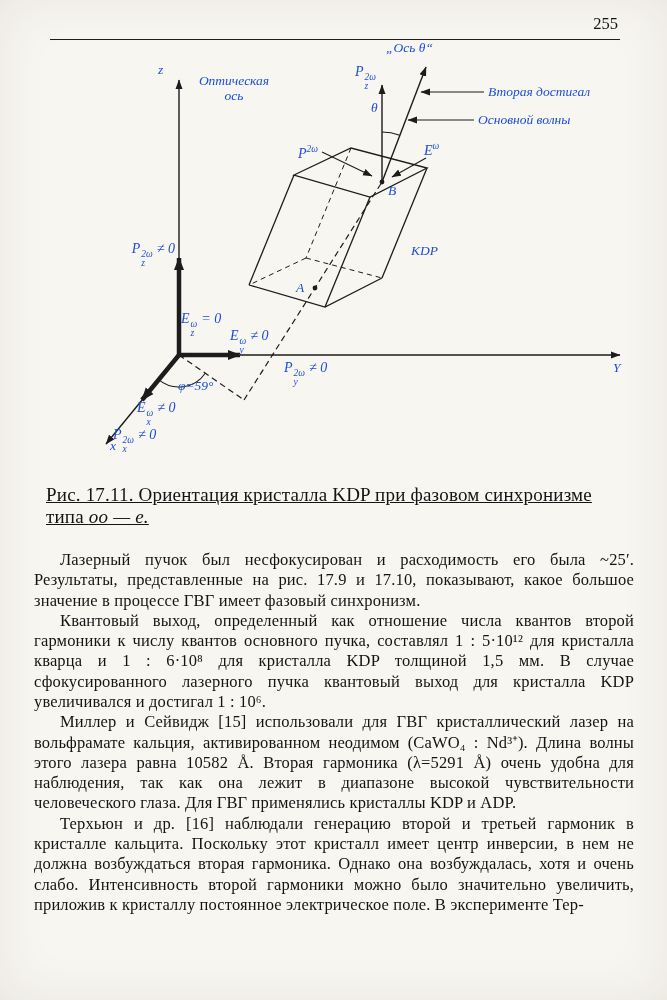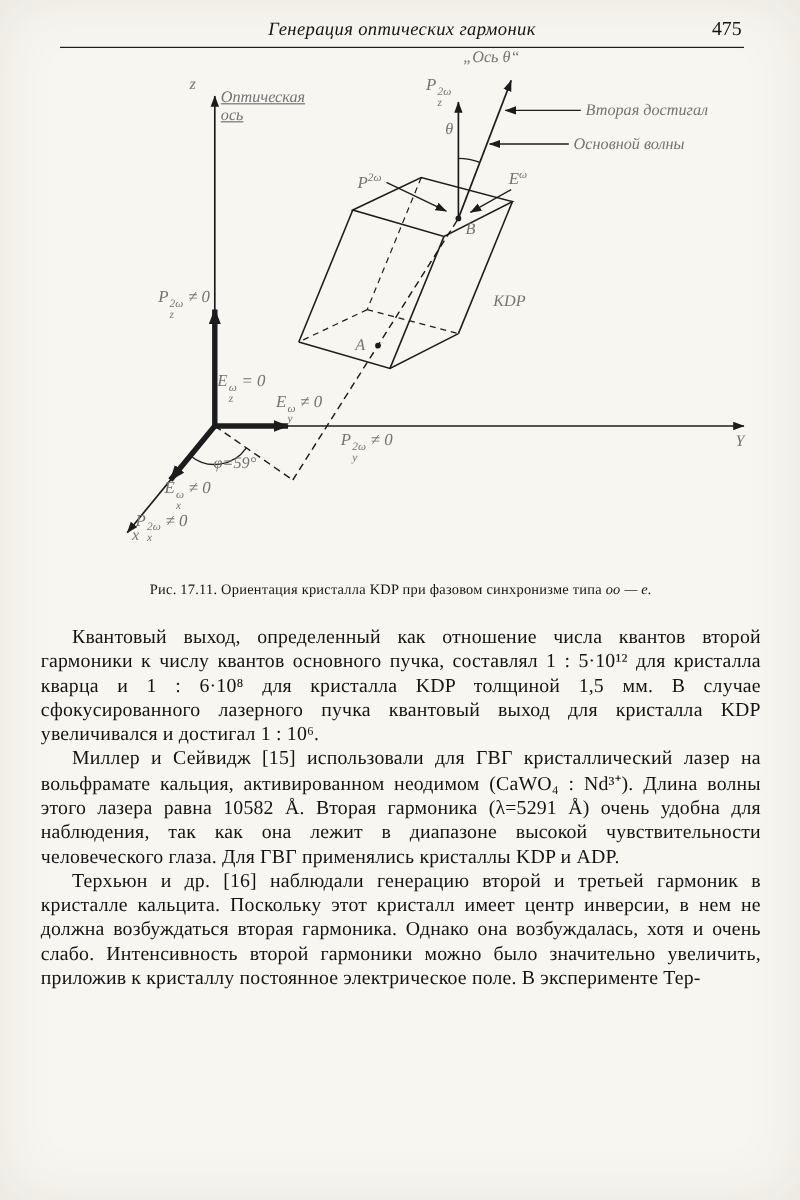--- a/index.html
+++ b/index.html
@@ -24,46 +24,45 @@
   }
   .rh-title{
     position:absolute;left:50%;transform:translateX(-50%);
     top:2px;font-style:italic;font-size:15.5px;letter-spacing:.3px;white-space:nowrap;
   }
   .rh-page{position:absolute;right:2px;top:0;font-size:16.5px;}
   
   .fig{margin:12px 0 0 0;}
   .fig-canvas{position:relative;width:600px;height:430px;margin:0 auto;}
   .fig-canvas svg{position:absolute;left:0;top:0;}
-  .lbl{position:absolute;font-style:italic;font-size:13.5px;line-height:1.12;white-space:nowrap;color:#737373;}
-  .lbl.center{text-decoration:underline;}
+  .lbl{position:absolute;font-style:italic;font-size:13.5px;line-height:1.12;white-space:nowrap;color:#1d4ed8;}
+  .lbl.center{text-align:center;}
   .fm{font-size:14px;}
   .fb{font-style:italic;}
   .ss{display:inline-flex;flex-direction:column;align-items:flex-start;font-size:9.5px;line-height:1;vertical-align:-0.42em;margin-left:1px;font-style:italic;}
   .ft{margin-left:4px;}
   sup.sp{font-size:9.5px;font-style:italic;}
   .caption{
     margin:14px auto 0 auto;width:96%;
-    text-align:center;font-size:12px;letter-spacing:.2px;
+    text-align:left;font-size:19px;letter-spacing:.2px;text-decoration:underline;
   }
   
   .body-text{margin-top:22px;font-size:16.5px;line-height:1.23;text-align:justify;letter-spacing:.15px;}
   .body-text p{margin:0;text-indent:26px;}
   svg line, svg path{stroke:#1c1c1c;fill:none;}
   svg .arrfill{fill:#1c1c1c;stroke:none;}
   svg circle{fill:#1c1c1c;stroke:none;}
 </style>
 </head>
 <body>
 
 <div class="page">
 
   <header class="running-header">
-    <span class="rh-title">Генерация оптических гармоник</span>
-    <span class="rh-page">475</span>
+    <span class="rh-page">255</span>
   </header>
 
   <figure class="fig" style="margin:0;">
     <div class="fig-canvas">
       <svg viewBox="0 0 600 430" width="600" height="430">
         <defs>
           <marker id="arr" markerWidth="11" markerHeight="9" refX="9" refY="4" orient="auto" markerUnits="userSpaceOnUse">
             <path class="arrfill" d="M0,0.5 L9.5,4 L0,7.5 Z"></path>
           </marker>
           <marker id="arrB" markerWidth="15" markerHeight="12" refX="12" refY="5.5" orient="auto" markerUnits="userSpaceOnUse">
@@ -179,18 +178,19 @@
 
       <span class="lbl" style="left:76px;top:398px">x</span>
     </div>
 
     <figcaption class="caption">
       <span>Рис. 17.11. Ориентация кристалла KDP при фазовом синхронизме типа </span><i>oo — e.</i>
     </figcaption>
   </figure>
 
   <main class="body-text">
+    <p>Лазерный пучок был несфокусирован и расходимость его была ~25′. Результаты, представленные на рис. 17.9 и 17.10, показывают, какое большое значение в процессе ГВГ имеет фазовый синхронизм.</p>
     <p>Квантовый выход, определенный как отношение числа квантов второй гармоники к числу квантов основного пучка, составлял 1 : 5·10¹² для кристалла кварца и 1 : 6·10⁸ для кристалла KDP толщиной 1,5 мм. В случае сфокусированного лазерного пучка квантовый выход для кристалла KDP увеличивался и достигал 1 : 10⁶.</p>
     <p>Миллер и Сейвидж [15] использовали для ГВГ кристаллический лазер на вольфрамате кальция, активированном неодимом (CaWO₄ : Nd³⁺). Длина волны этого лазера равна 10582 Å. Вторая гармоника (λ=5291 Å) очень удобна для наблюдения, так как она лежит в диапазоне высокой чувствительности человеческого глаза. Для ГВГ применялись кристаллы KDP и ADP.</p>
     <p>Терхьюн и др. [16] наблюдали генерацию второй и третьей гармоник в кристалле кальцита. Поскольку этот кристалл имеет центр инверсии, в нем не должна возбуждаться вторая гармоника. Однако она возбуждалась, хотя и очень слабо. Интенсивность второй гармоники можно было значительно увеличить, приложив к кристаллу постоянное электрическое поле. В эксперименте Тер-</p>
   </main>
 
 </div>
 
 </body></html>

